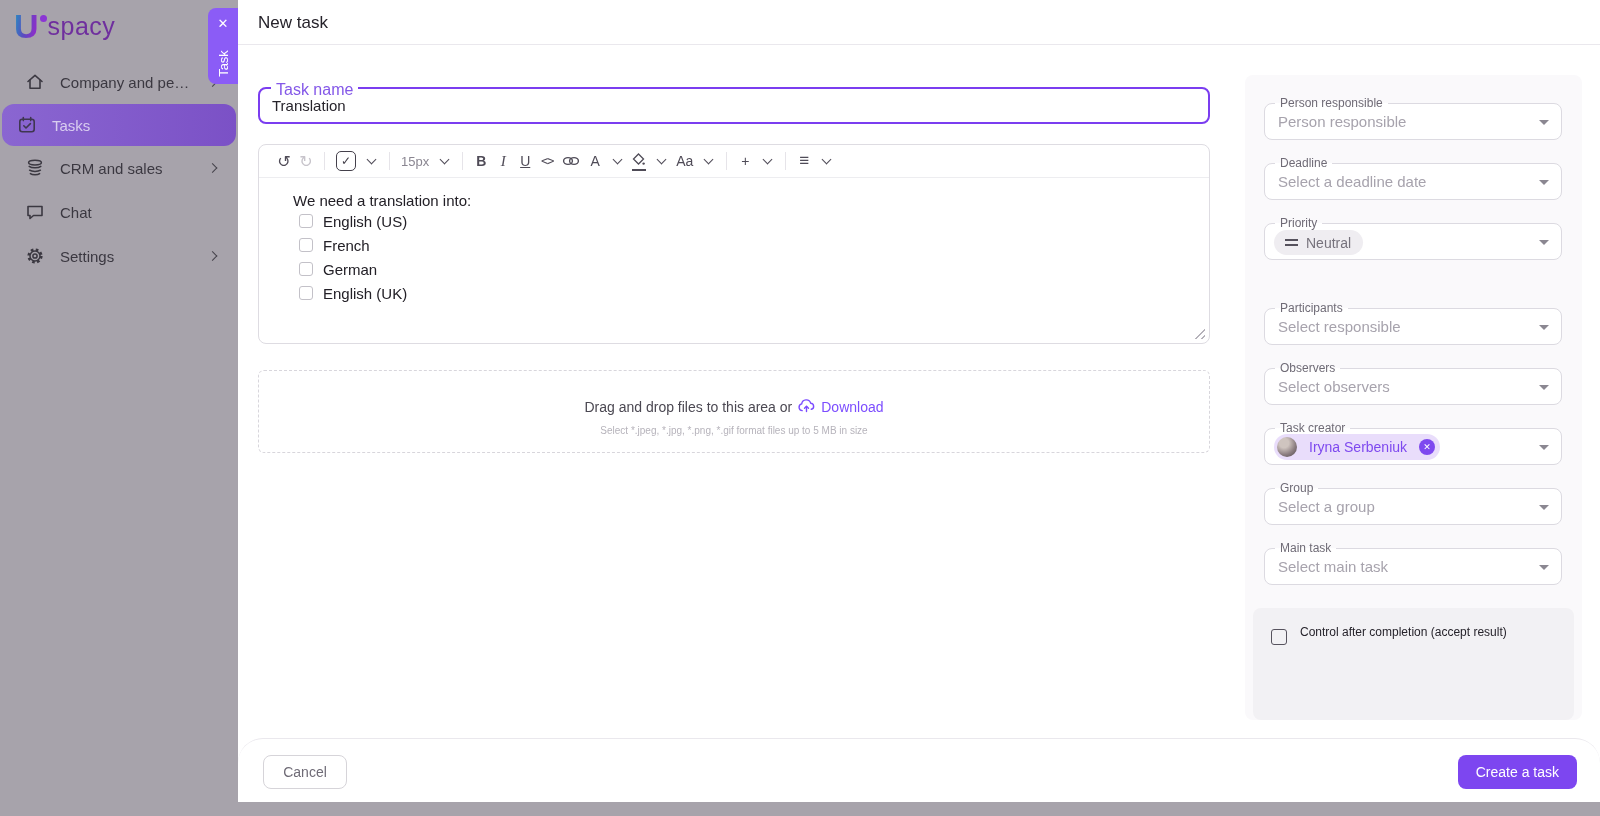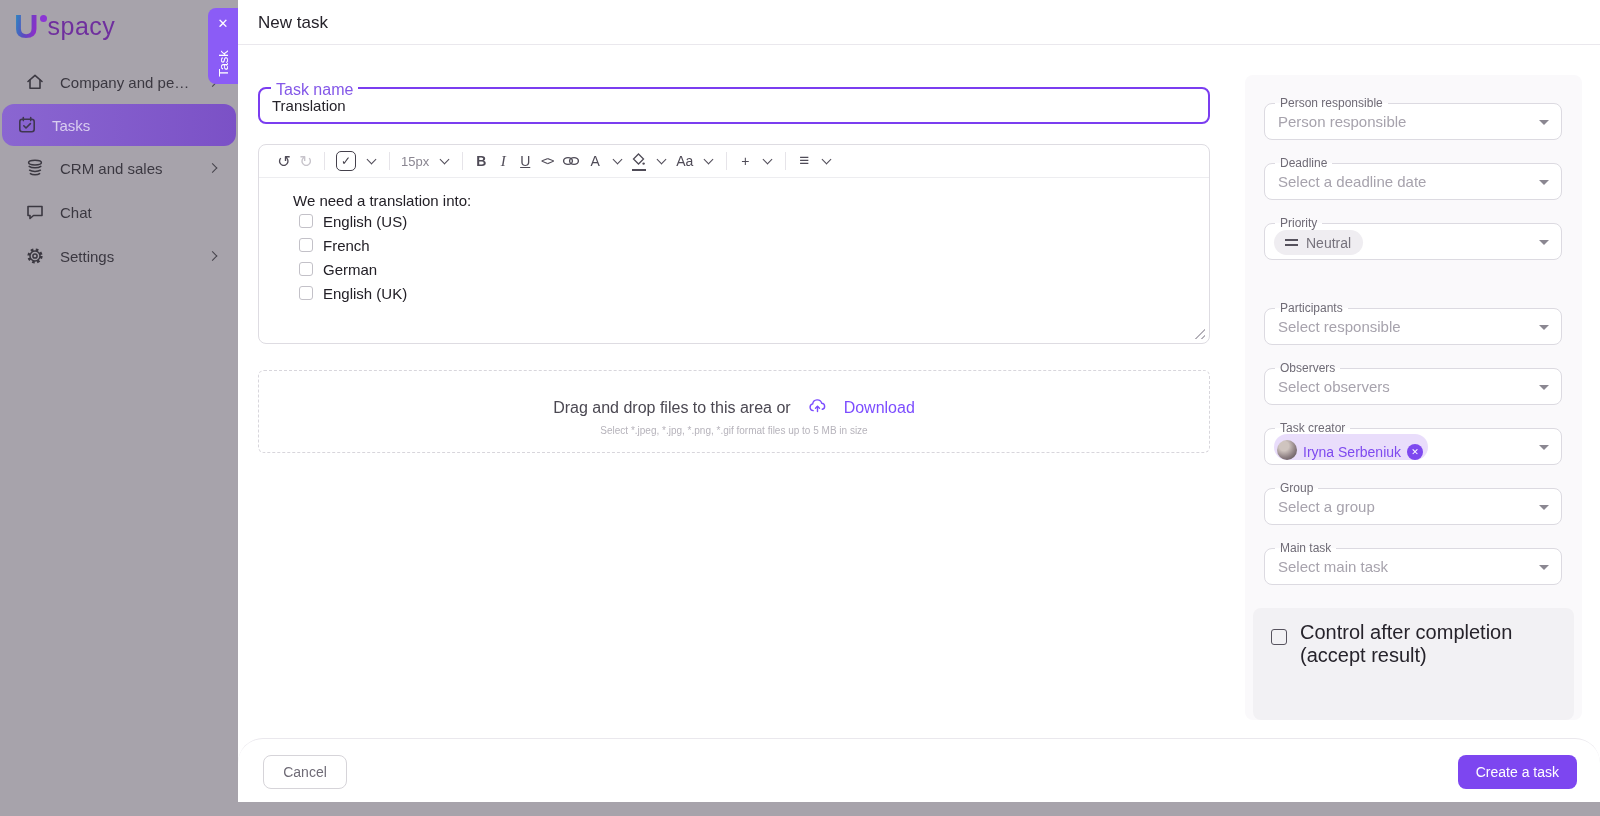--- a/index.html
+++ b/index.html
@@ -64,46 +64,46 @@
   .econtent { padding:14px 0 0 34px; font-size:15px; color:#232027; }
   .check-row { display:flex; align-items:center; height:24px; margin-left:6px; }
   .check-box { width:14px; height:14px; border:1px solid #c3c1c8; border-radius:3px; background:#fff; margin-right:10px; cursor:pointer; }
   .resize-grip { position:absolute; right:4px; bottom:4px; width:10px; height:10px; cursor:nwse-resize;
      background:linear-gradient(315deg, transparent 0 2px, #b5b2ba 2px 3.5px, transparent 3.5px 6px, #b5b2ba 6px 7.5px, transparent 7.5px); }
 
   
   .dropzone { position:absolute; left:20px; top:370px; width:952px; height:83px;
               border:1px dashed #d8d6dc; border-radius:6px; cursor:pointer; }
   .dz-line { position:absolute; top:27px; left:0; width:100%; display:flex; justify-content:center; align-items:center;
-             gap:17px; font-size:16px; color:#4b4852; }
+             gap:5px; font-size:14px; color:#4b4852; }
   .dz-link { color:#7c4dff; cursor:pointer; }
   .dz-hint { position:absolute; top:54px; left:0; width:100%; text-align:center; font-size:10px; color:#b6b3bb; }
 
   
   .panel { position:absolute; left:1007px; top:75px; width:337px; height:645px; background:#faf9fb; border-radius:8px; }
   .pfield { position:absolute; left:19px; width:298px; height:37px; border:1px solid #dcdae1; border-radius:8px;
             background:#fff; cursor:pointer; }
   .plabel { position:absolute; top:-8px; left:10px; background:linear-gradient(#faf9fb 46%,#fff 54%); padding:0 5px;
             font-size:12px; color:#6f6b76; white-space:nowrap; }
   .pplace { position:absolute; left:13px; top:0; line-height:35px; font-size:15px; color:#a7a3ad; }
   .parrow { position:absolute; right:12px; top:16px; width:0; height:0;
             border-left:5px solid transparent; border-right:5px solid transparent; border-top:5px solid #8b8791; }
   .chip-gray { position:absolute; left:9px; top:6px; height:25px; display:flex; align-items:center; gap:8px;
                padding:0 12px 0 11px; background:#efedf1; border-radius:13px; font-size:14px; color:#76727c; }
   .eq { width:13px; height:7px; border-top:2px solid #55515c; border-bottom:2px solid #55515c; }
-  .chip-user { position:absolute; left:9px; top:5px; height:26px; display:flex; align-items:flex-end; gap:6px;
+  .chip-user { position:absolute; left:9px; top:5px; height:26px; display:flex; align-items:center; gap:12px;
                padding:0 5px 0 3px; background:#e9ddfb; border-radius:13px; font-size:14px; color:#7e49ef; }
   .avatar { width:20px; height:20px; border-radius:50%;
             background:radial-gradient(circle at 35% 30%, #cfc4bf 0 25%, #8d7f82 60%, #4a4046 100%); }
   .chip-close { width:16px; height:16px; border-radius:50%; background:#7e49ef; color:#fff; font-size:9px;
                 display:flex; align-items:center; justify-content:center; cursor:pointer; }
   .control-box { position:absolute; left:8px; top:533px; width:321px; height:112px; background:#f2f1f4; border-radius:8px; }
   .ctrl-check { position:absolute; left:18px; top:21px; width:16px; height:16px; border:1.6px solid #57535e;
                 border-radius:3px; cursor:pointer; }
-  .ctrl-label { position:absolute; left:47px; top:13px; width:254px; font-size:20px; line-height:23px; color:#26232b; cursor:pointer; }
+  .ctrl-label { position:absolute; left:47px; top:13px; width:254px; font-size:12px; line-height:23px; color:#26232b; cursor:pointer; }
 
   
   .footer { position:absolute; left:0; bottom:0; width:100%; height:64px; background:#fff; border-top:1px solid #eae8ed;border-radius:25px; }
   .btn-cancel { position:absolute; left:25px; top:16px; width:84px; height:34px; background:#fff;
                 border:1px solid #d6d4d9; border-radius:8px; font-size:14px; color:#6f6b76;
                 font-family:"Liberation Sans",sans-serif; cursor:pointer; }
   .btn-create { position:absolute; right:23px; top:16px; height:34px; padding:0 18px; background:#7d46f0;
                 border:none; border-radius:8px; font-size:14px; color:#fff;
                 font-family:"Liberation Sans",sans-serif; cursor:pointer; }
 </style>

